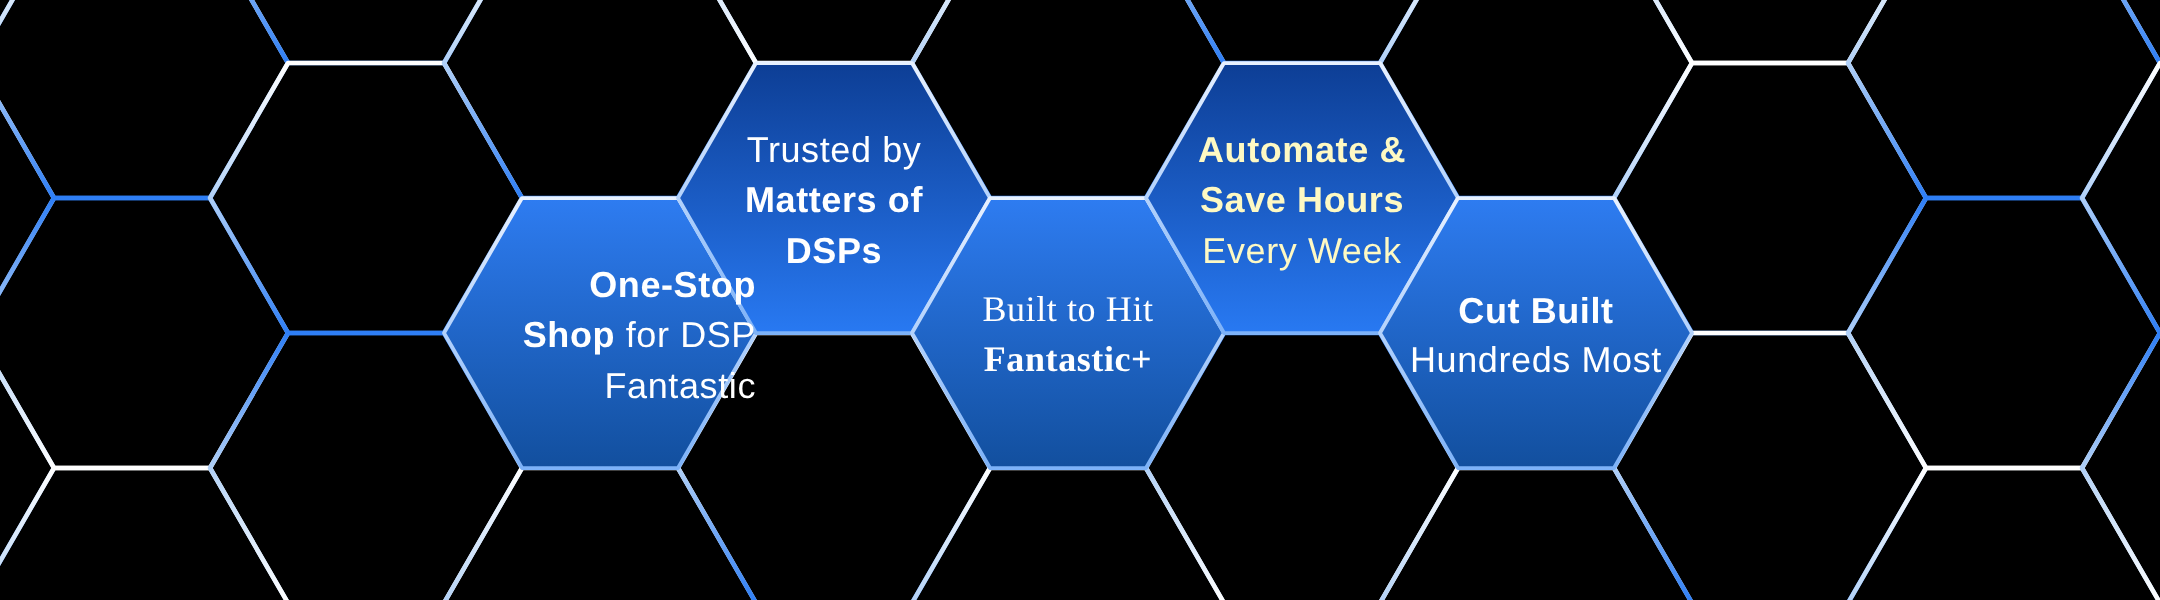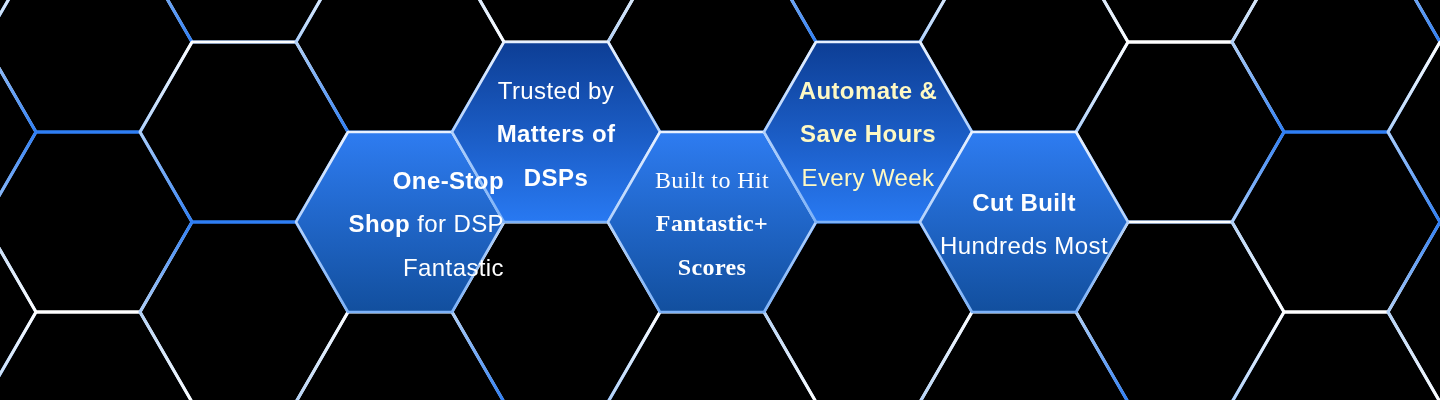--- a/index.html
+++ b/index.html
@@ -31,21 +31,20 @@
   }
   .hex-card-text {
     position: absolute;
     display: flex;
     flex-direction: column;
     align-items: center;
     justify-content: center;
     text-align: center;
     color: #ffffff;
     letter-spacing: 0.4px;
-    gap: 10px;
   }
   .hex-card-text .line {
     font-size: 24px;
     line-height: 33.5px;
     font-weight: 400;
     white-space: pre;
   }
   .hex-card-text .line b {
     font-weight: 700;
   }
@@ -130,21 +129,20 @@
         <div class="line"><span>Fantastic</span></div>
       </div>
       <div class="hex-card-text" style="left: 452px; top: 46px; width: 208px; height: 176px; color: rgb(255, 255, 255);">
         <div class="line"><span>Trusted by</span></div>
         <div class="line"><b>Matters of</b></div>
         <div class="line"><b>DSPs</b></div>
       </div>
       <div class="hex-card-text" style="left: 608px; top: 136px; width: 208px; height: 176px; color: rgb(255, 255, 255); font-family: Liberation Serif, serif;">
         <div class="line"><span>Built to Hit</span></div>
         <div class="line"><b>Fantastic+</b></div>
-        <div class="line"><b>Scores</b></div>
       </div>
       <div class="hex-card-text" style="left: 764px; top: 46px; width: 208px; height: 176px; color: #fef9c3;">
         <div class="line"><b>Automate &amp;</b></div>
         <div class="line"><b>Save Hours</b></div>
         <div class="line"><span>Every Week</span></div>
       </div>
       <div class="hex-card-text" style="left: 920px; top: 136px; width: 208px; height: 176px; color: rgb(255, 255, 255);">
         <div class="line"><b>Cut Built</b></div>
         <div class="line"><span>Hundreds Most</span></div>
       </div>

